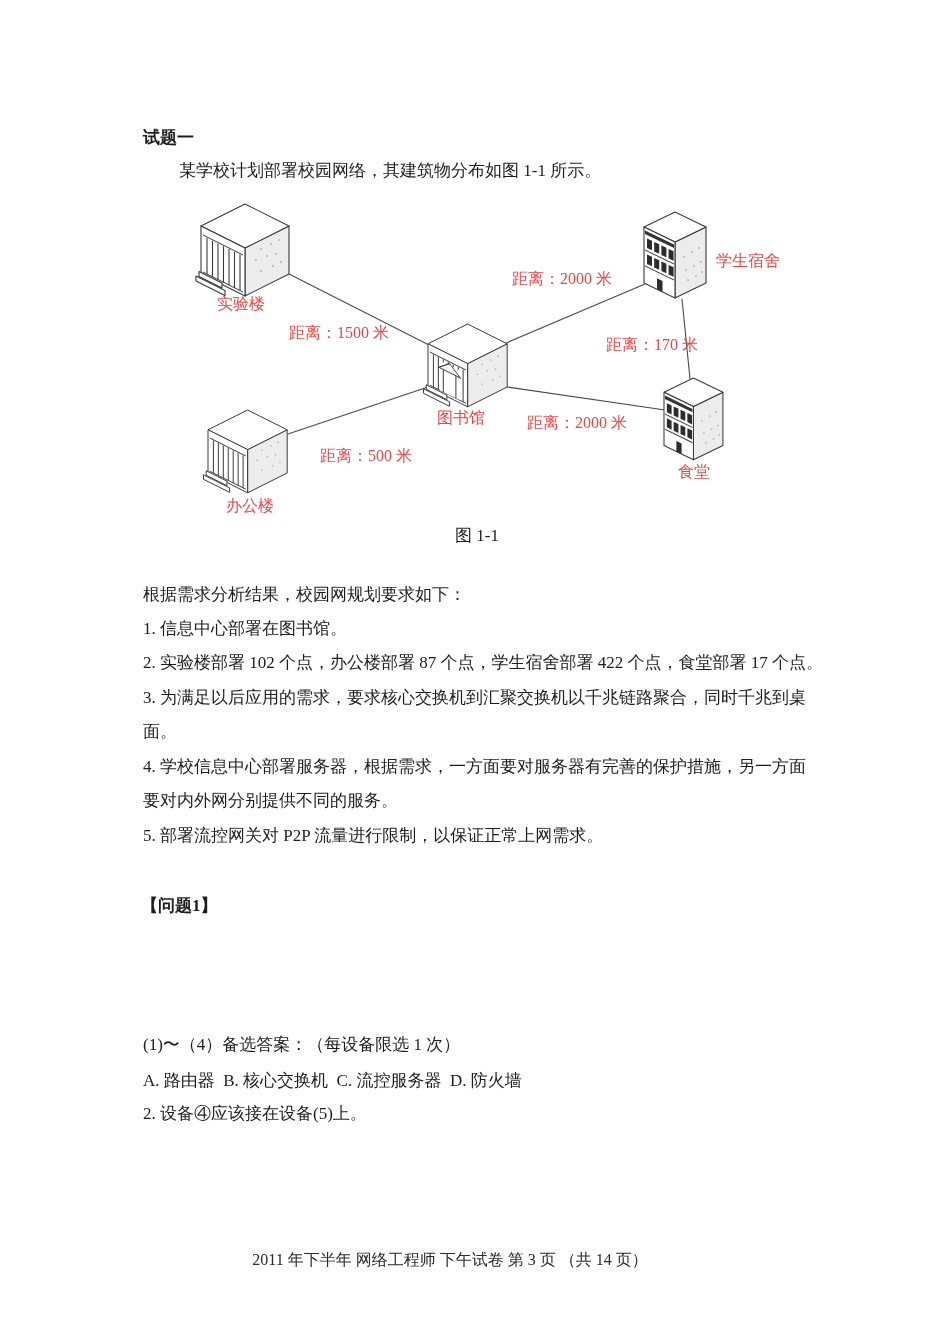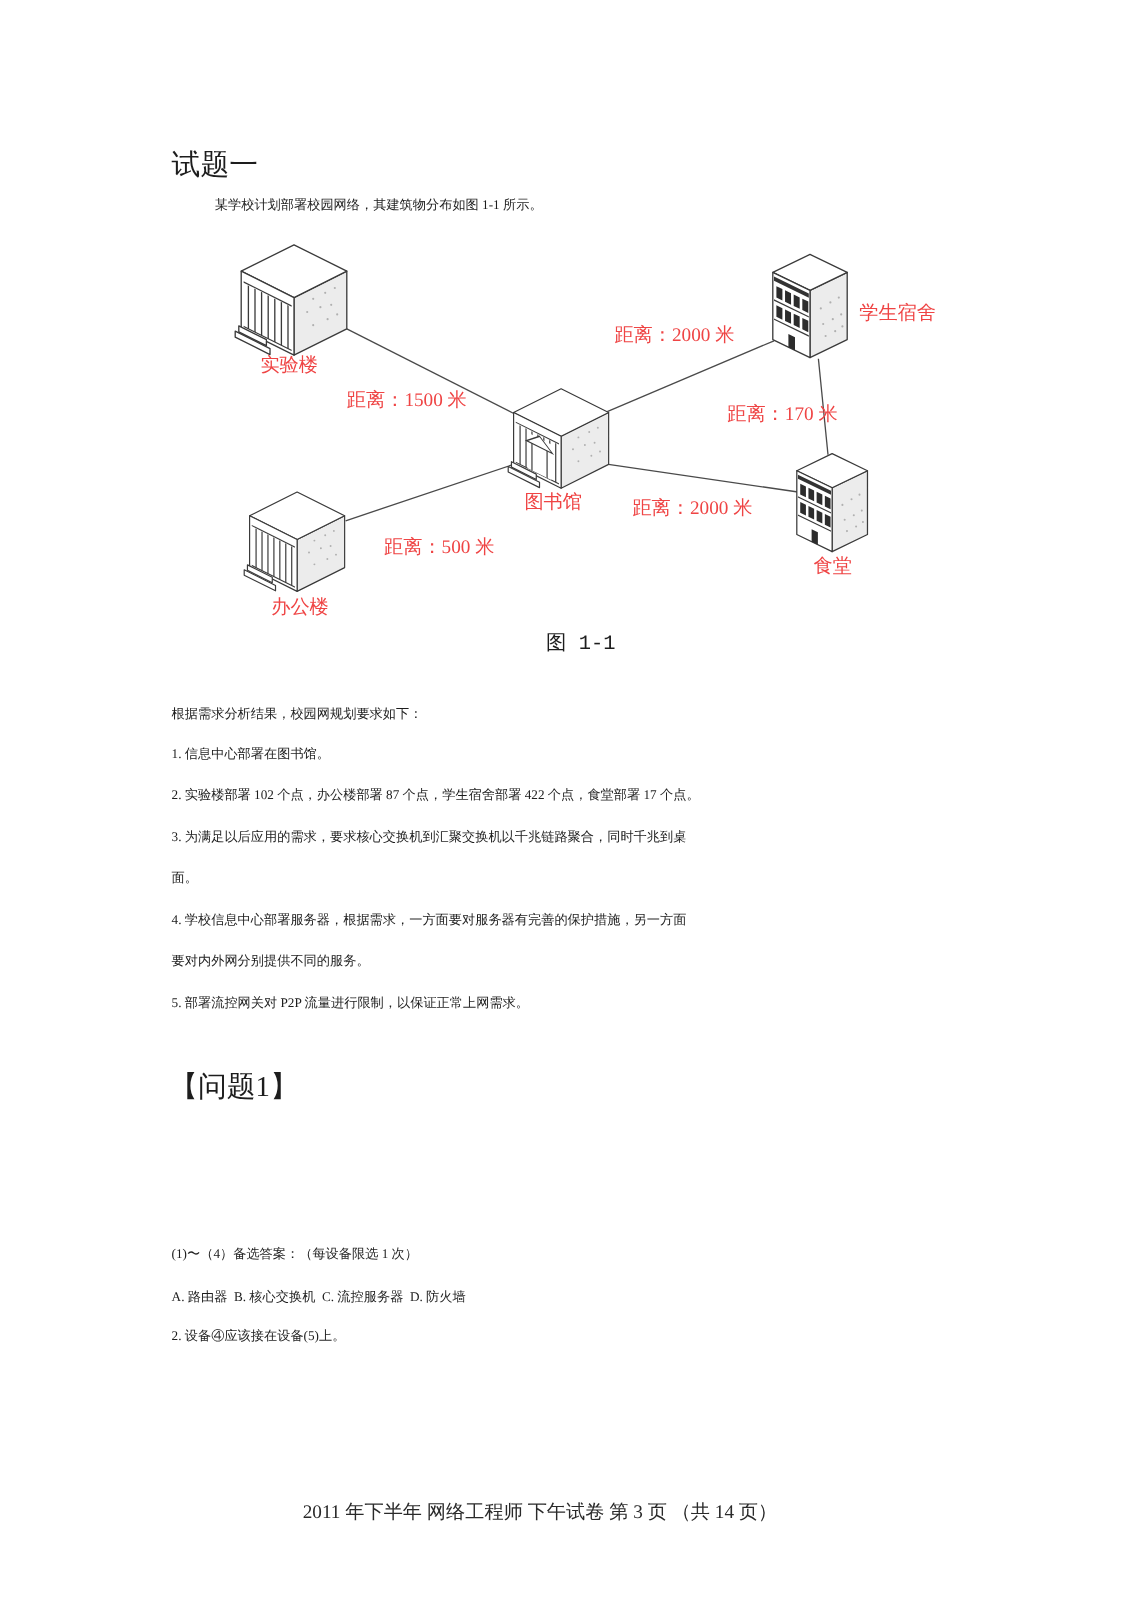--- a/index.html
+++ b/index.html
@@ -2,25 +2,25 @@
 <html><head>
 <meta charset="utf-8">
 <style>
   html,body{margin:0;padding:0;background:#888;}
   .page{
     position:relative;width:950px;height:1344px;margin:0 auto;
     background:#ffffff;overflow:hidden;
     font-family:"Liberation Serif","DejaVu Serif",serif;
     color:#1d1d1d;
   }
-  .t{position:absolute;white-space:pre;font-size:11px;line-height:24px;}
-  .bold{font-weight:normal;font-size:24px;}
+  .t{position:absolute;white-space:pre;font-size:17px;line-height:24px;}
+  .bold{font-weight:bold;font-size:17px;}
   .fig{position:absolute;left:140px;top:196px;width:700px;height:340px;}
   .figlab{position:absolute;white-space:pre;font-size:16px;color:#ef4444;}
-  .caption{position:absolute;white-space:pre;font-size:17px;font-family:Liberation Mono, monospace;}
+  .caption{position:absolute;white-space:pre;font-size:17px;}
   .footer{position:absolute;left:0;top:1250px;width:900px;text-align:center;
           font-size:16px;color:#2a2a2a;white-space:pre;}
   svg .ln{stroke:#4a4a4a;stroke-width:1.1;}
 </style>
 </head>
 <body>
 
 <div class="page">
 
   <div class="t bold" style="left:143px;top:126px">试题一</div>

